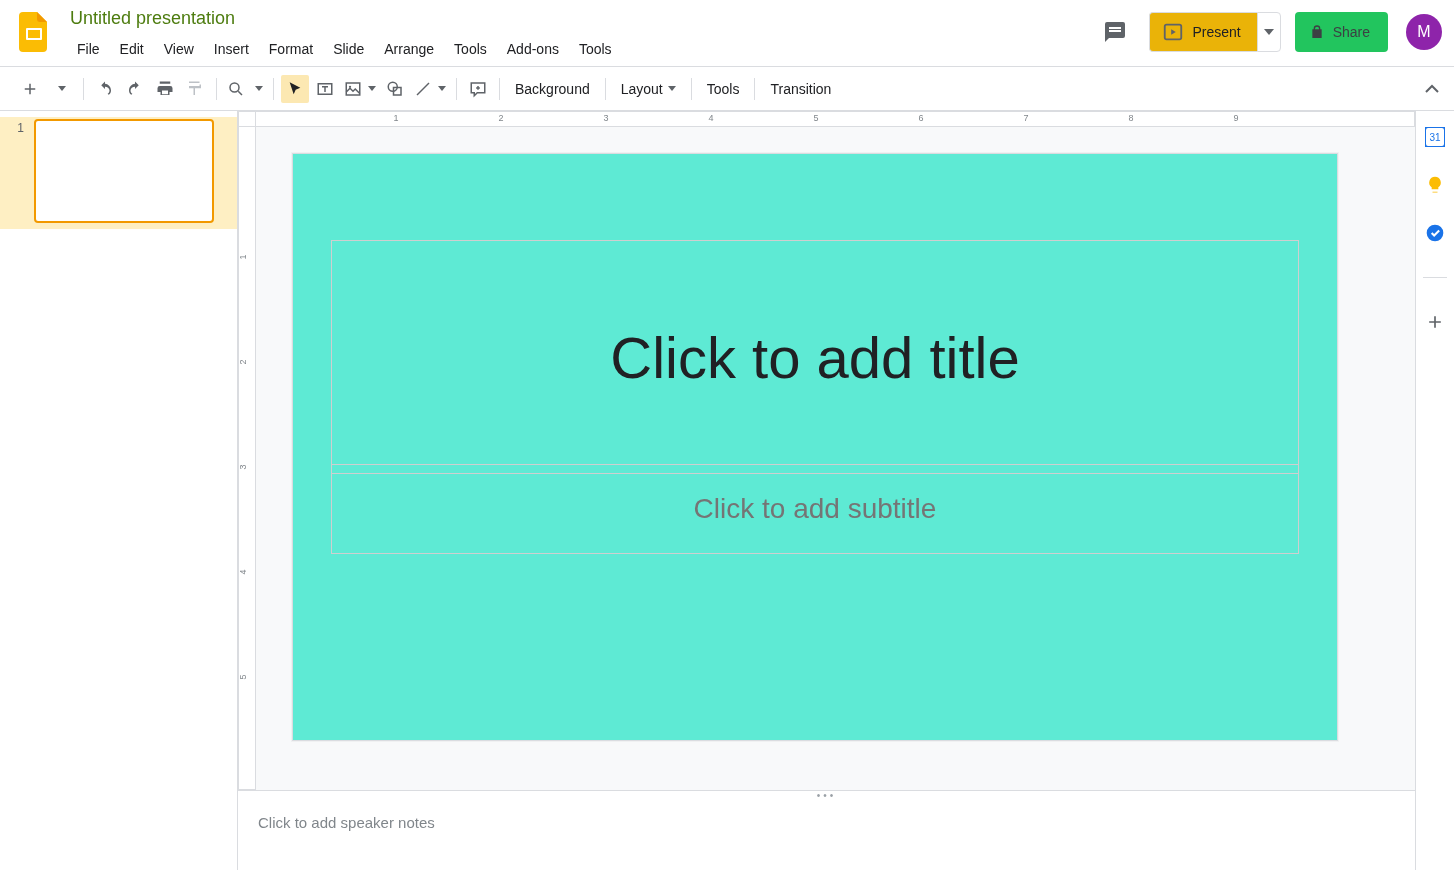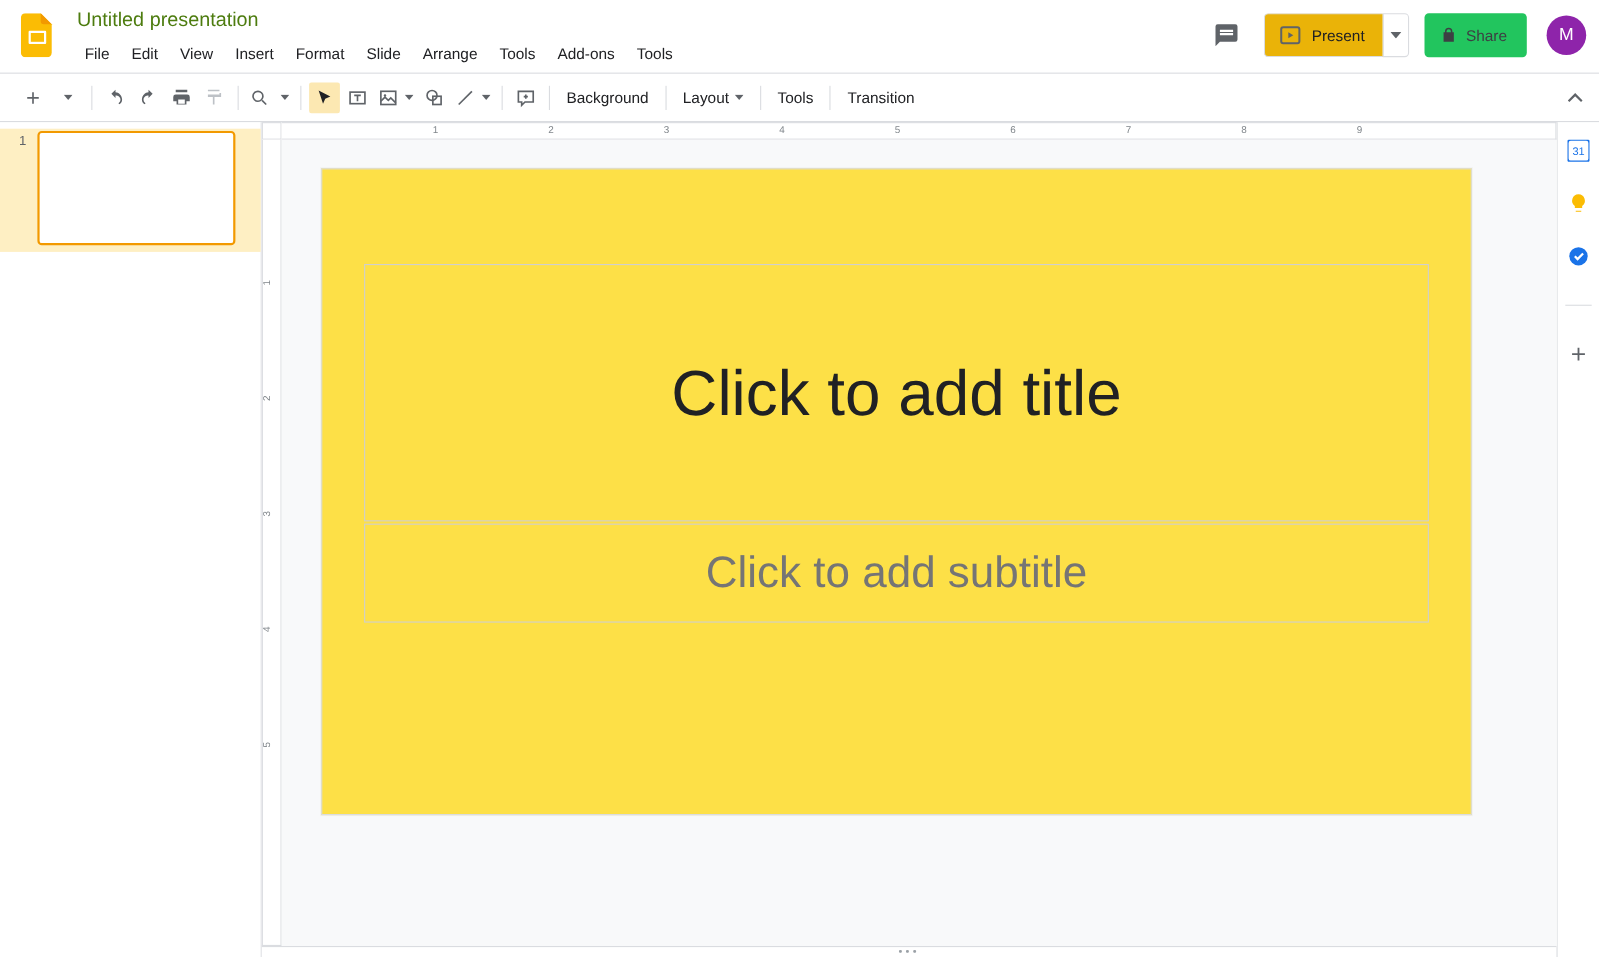--- a/index.html
+++ b/index.html
@@ -185,41 +185,41 @@
   }
   .canvas-scroll{
     position:absolute;left:18px;top:16px;right:0;bottom:0;
     background:#f8f9fa;
     overflow:hidden;
   }
   .slide{
     position:absolute;
     left:36px;top:26px;
     width:1046px;height:588px;
-    background:#fde047;
+    background:#5eead4;
     border:1px solid #dadce0;
     box-shadow:0 0 0 1px rgba(0,0,0,0.03);
   }
   .title-box,.subtitle-box{
     position:absolute;
     border:1px solid #cfcfcf;
     display:flex;align-items:center;justify-content:center;
     color:#9aa0a6;
     text-align:center;
     cursor:text;
   }
   .title-box{
     left:38px;top:86px;right:38px;height:234px;
     font-size:58px;color:#202124;
     font-family:Arial;
   }
   .title-box span{color:#202124;}
   .subtitle-box{
-    left:38px;top:322px;right:38px;height:90px;
-    font-size:40px;color:#757575;
+    left:38px;top:310px;right:38px;height:90px;
+    font-size:28px;color:#757575;
   }
 
   .notes-splitter{
     height:10px;background:#fff;border-top:1px solid #dadce0;
     display:flex;align-items:center;justify-content:center;cursor:row-resize;
   }
   .notes-splitter .dots{letter-spacing:3px;color:#9aa0a6;font-size:10px;}
   .speaker-notes{
     height:70px;background:#fff;padding:14px 20px;
     font-size:15px;color:#80868b;
@@ -442,20 +442,21 @@
           <div class="subtitle-box">
               <span>Click to add subtitle</span>
             </div>
         </div>
       </div>
     </div>
 
     <div class="notes-splitter">
         <span class="dots">•••</span>
       </div>
+    <div class="speaker-notes">Click to add speaker notes</div>
   </div>
 
   <div class="sidepanel">
     <div class="side-app">
       <svg width="20" height="20" viewBox="0 0 20 20">
           <rect width="20" height="20" rx="3" fill="#fff" stroke="#1a73e8" stroke-width="2"></rect>
           <text x="10" y="14" text-anchor="middle" font-size="10" fill="#1a73e8" font-family="Arial">31</text>
         </svg>
     </div>
     <div class="side-app">

